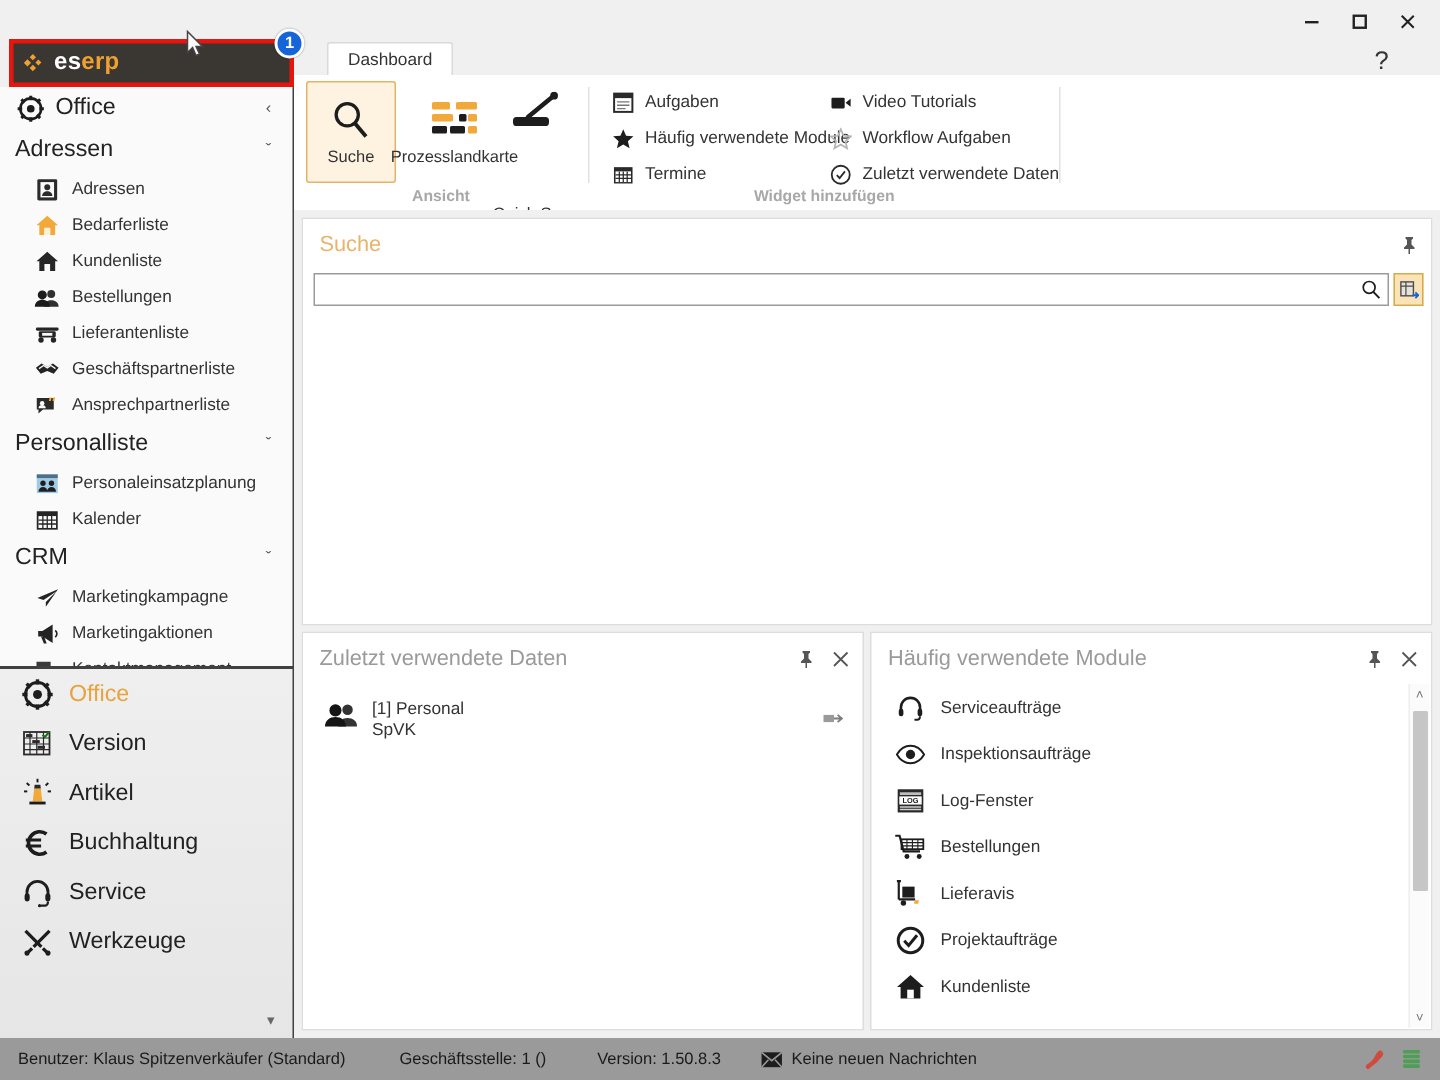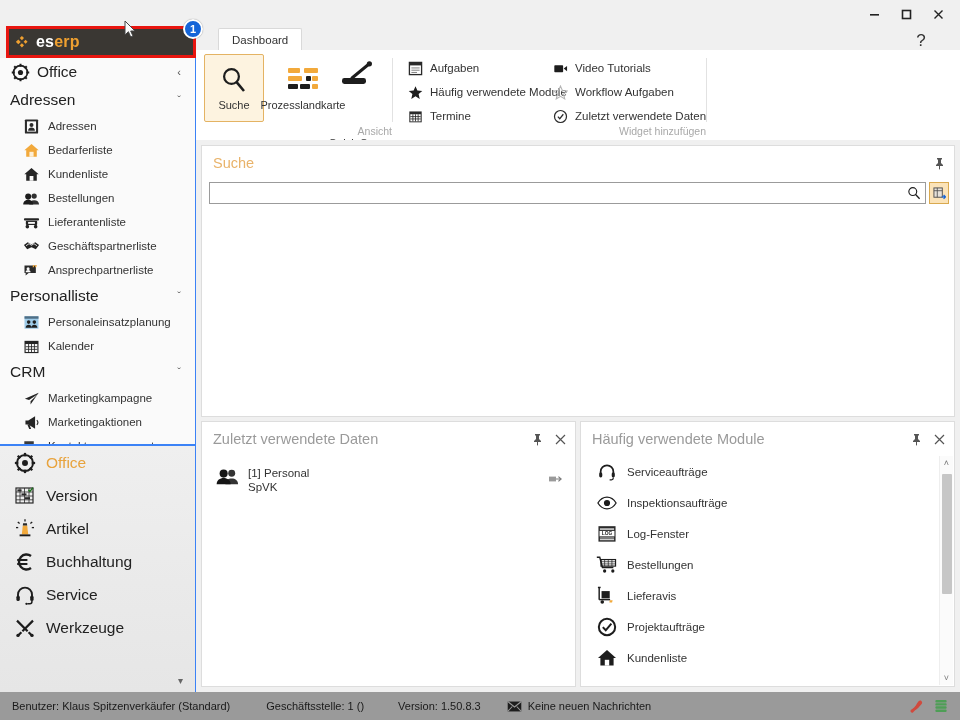--- a/index.html
+++ b/index.html
@@ -25,21 +25,21 @@
   .logo-glyph{width:16px;height:16px;position:relative;margin-right:4px;flex:0 0 auto;}
   .logo-text{font-size:16px;font-weight:bold;letter-spacing:.2px;color:#ffffff;}
   .logo-text .erp{color:#f0a030;}
   .badge{position:absolute;left:183px;top:19px;width:20px;height:20px;border-radius:50%;
          background:#1565d8;border:2px solid #fff;box-sizing:border-box;color:#fff;font-size:11px;
          font-weight:bold;display:flex;align-items:center;justify-content:center;z-index:40;
          box-shadow:0 0 1px rgba(0,0,0,.5);}
   .cursor{position:absolute;left:124px;top:20px;z-index:45;}
 
   
-  .sidebar{position:absolute;left:0;top:58px;width:215px;height:634px;background:#3b82f6;
+  .sidebar{position:absolute;left:0;top:58px;width:215px;height:634px;background:#404040;
            border-right:1px solid #d8d8d8;box-sizing:border-box;border-radius:13px;}
   .sb-top{position:absolute;left:0;top:0;width:195px;height:386px;background:#fafafa;overflow:hidden;}
   .sb-section{display:flex;align-items:center;height:28px;padding:0 10px 0 10px;color:#222;
               font-size:15.5px;}
   .sb-section.office{font-size:15.5px;}
   .sb-section .s-ic{width:20px;height:20px;margin-right:7px;display:flex;align-items:center;justify-content:center;flex:0 0 auto;}
   .sb-section .s-lb{flex:1 1 auto;}
   .sb-section .chev{color:#555;font-size:11px;width:12px;text-align:center;flex:0 0 auto;}
   .sb-item{display:flex;align-items:center;height:24px;padding-left:22px;color:#333;font-size:11.5px;cursor:default;}
   .sb-item .i-ic{width:19px;height:19px;margin-right:7px;display:flex;align-items:center;justify-content:center;flex:0 0 auto;}
@@ -53,22 +53,22 @@
 
   
   .ribbon-wrap{position:absolute;left:196px;top:28px;width:764px;height:112px;}
   .tabstrip{position:absolute;left:16px;top:0;height:22px;width:764px;border-bottom:1px solid #d9d9d9;}
   .tab{position:absolute;left:6px;top:0;height:22px;padding:0 13px;display:flex;align-items:center;
        font-size:11.5px;color:#333;background:#fff;border:1px solid #d9d9d9;border-bottom:none;
        border-radius:2px 2px 0 0;}
   .ribbon{position:absolute;left:0;top:22px;width:764px;height:90px;background:#fff;
           border-bottom:1px solid #d0d0d0;}
   .rgroup{position:absolute;top:0;height:90px;}
-  .rgroup .glabel{position:absolute;bottom:3px;left:0;width:100%;text-align:right;
-                  font-size:10.5px;color:#a8a8a8;}
+  .rgroup .glabel{position:absolute;bottom:3px;left:0;width:100%;text-align:center;
+                  font-size:10.5px;color:#a8a8a8;font-weight:bold;}
   .rsep{position:absolute;top:8px;width:1px;height:64px;background:#e2e2e2;}
   .bigbtn{position:absolute;top:4px;width:60px;height:68px;display:flex;flex-direction:column;
           align-items:center;justify-content:flex-start;padding-top:6px;box-sizing:border-box;
           font-size:11px;color:#333;border:1px solid transparent;border-radius:2px;}
   .bigbtn .bi{height:38px;display:flex;align-items:center;justify-content:center;}
   .bigbtn.sel{background:#fdf3e0;border:1px solid #e4b363;}
   .smallbtn{position:absolute;height:22px;display:flex;align-items:center;font-size:11.5px;color:#333;
             padding:0 3px;border:1px solid transparent;border-radius:2px;white-space:nowrap;}
   .smallbtn .si{width:17px;height:17px;margin-right:6px;display:flex;align-items:center;justify-content:center;flex:0 0 auto;}
 

